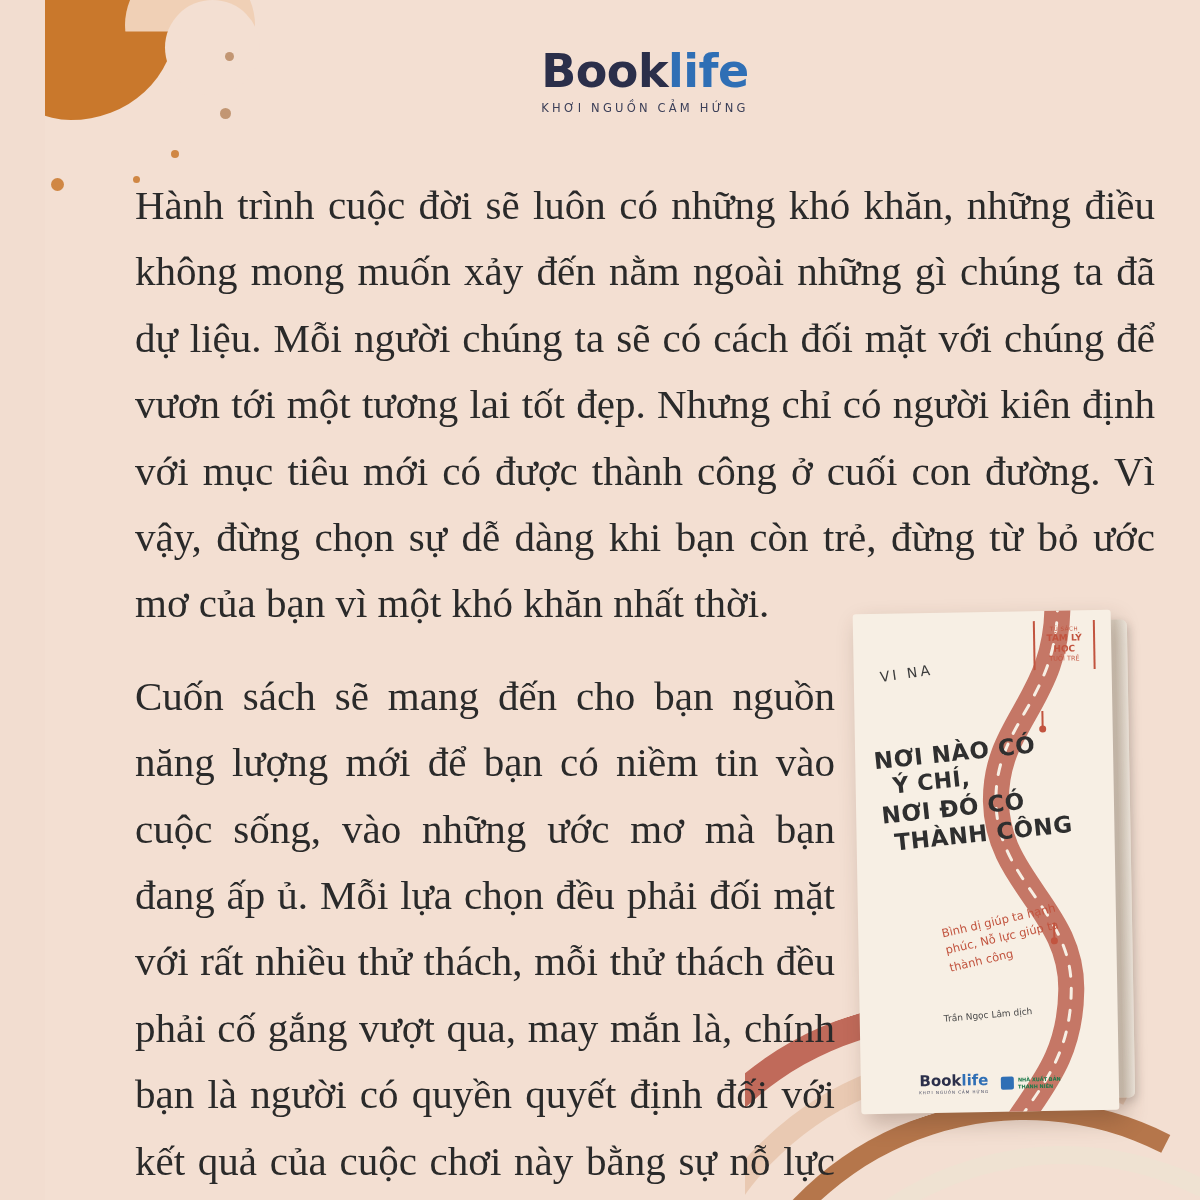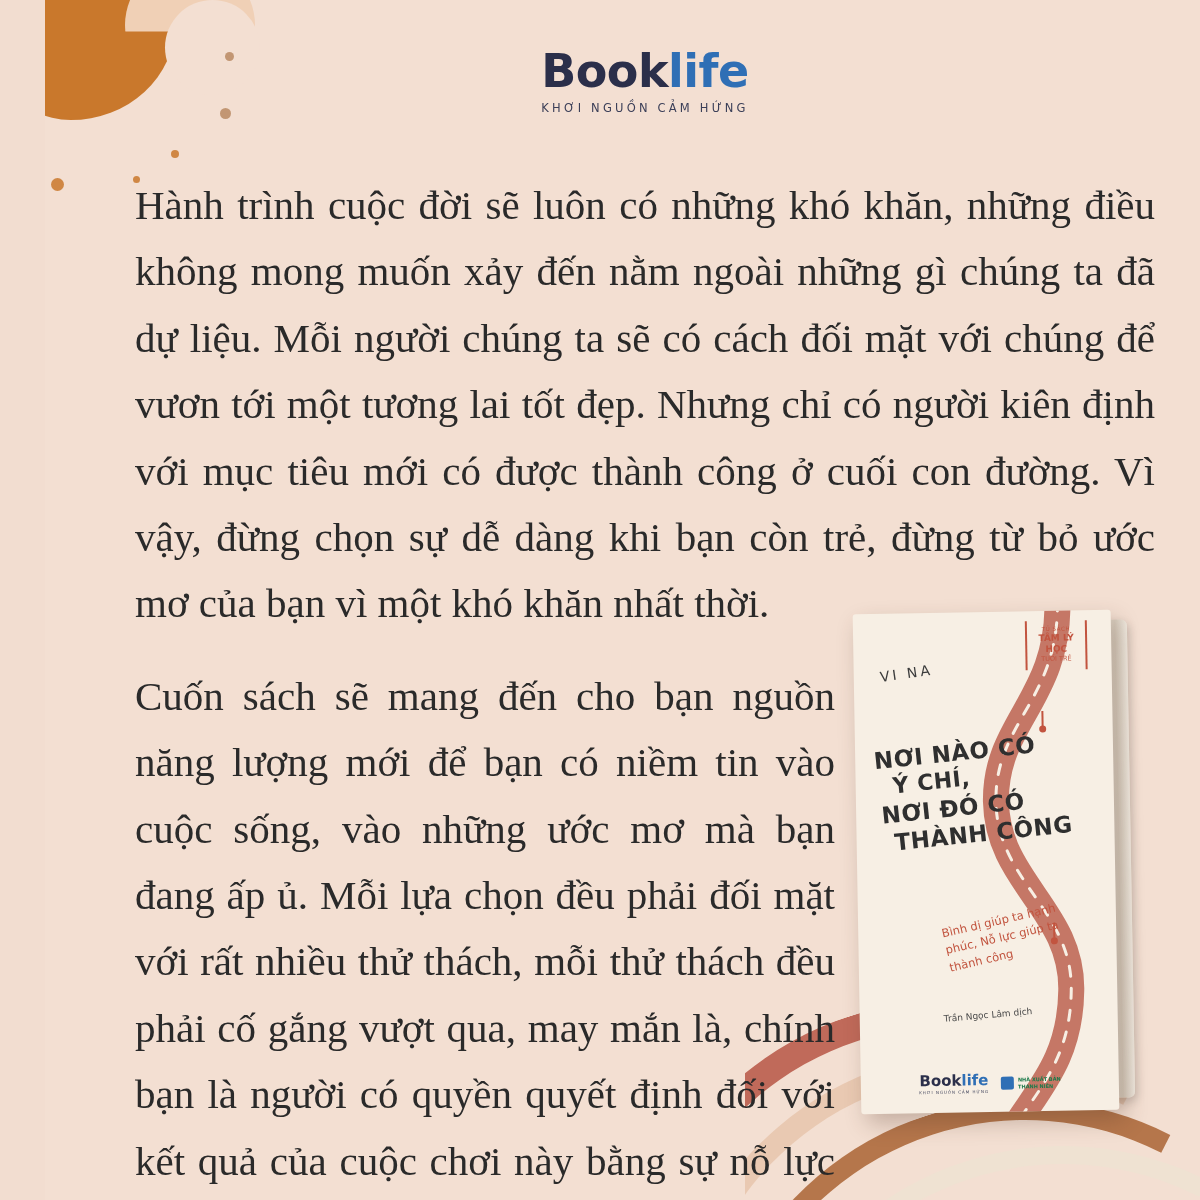--- a/index.html
+++ b/index.html
@@ -172,21 +172,21 @@
     border-radius: 3px;
     box-shadow: 6px 10px 22px rgba(80,50,35,.28);
     overflow: hidden;
   }
   .road {
     position: absolute;
     left: 0; top: 0; width: 100%; height: 100%;
   }
   .badge {
     position: absolute;
-    right: 24px;
+    right: 16px;
     top: 10px;
     width: 58px;
     text-align: center;
     border-left: 2px solid #c2543f;
     border-right: 2px solid #c2543f;
     padding: 5px 0 6px;
     font-family: "DejaVu Sans", sans-serif;
     color: #c2543f;
     line-height: 1.25;
   }

